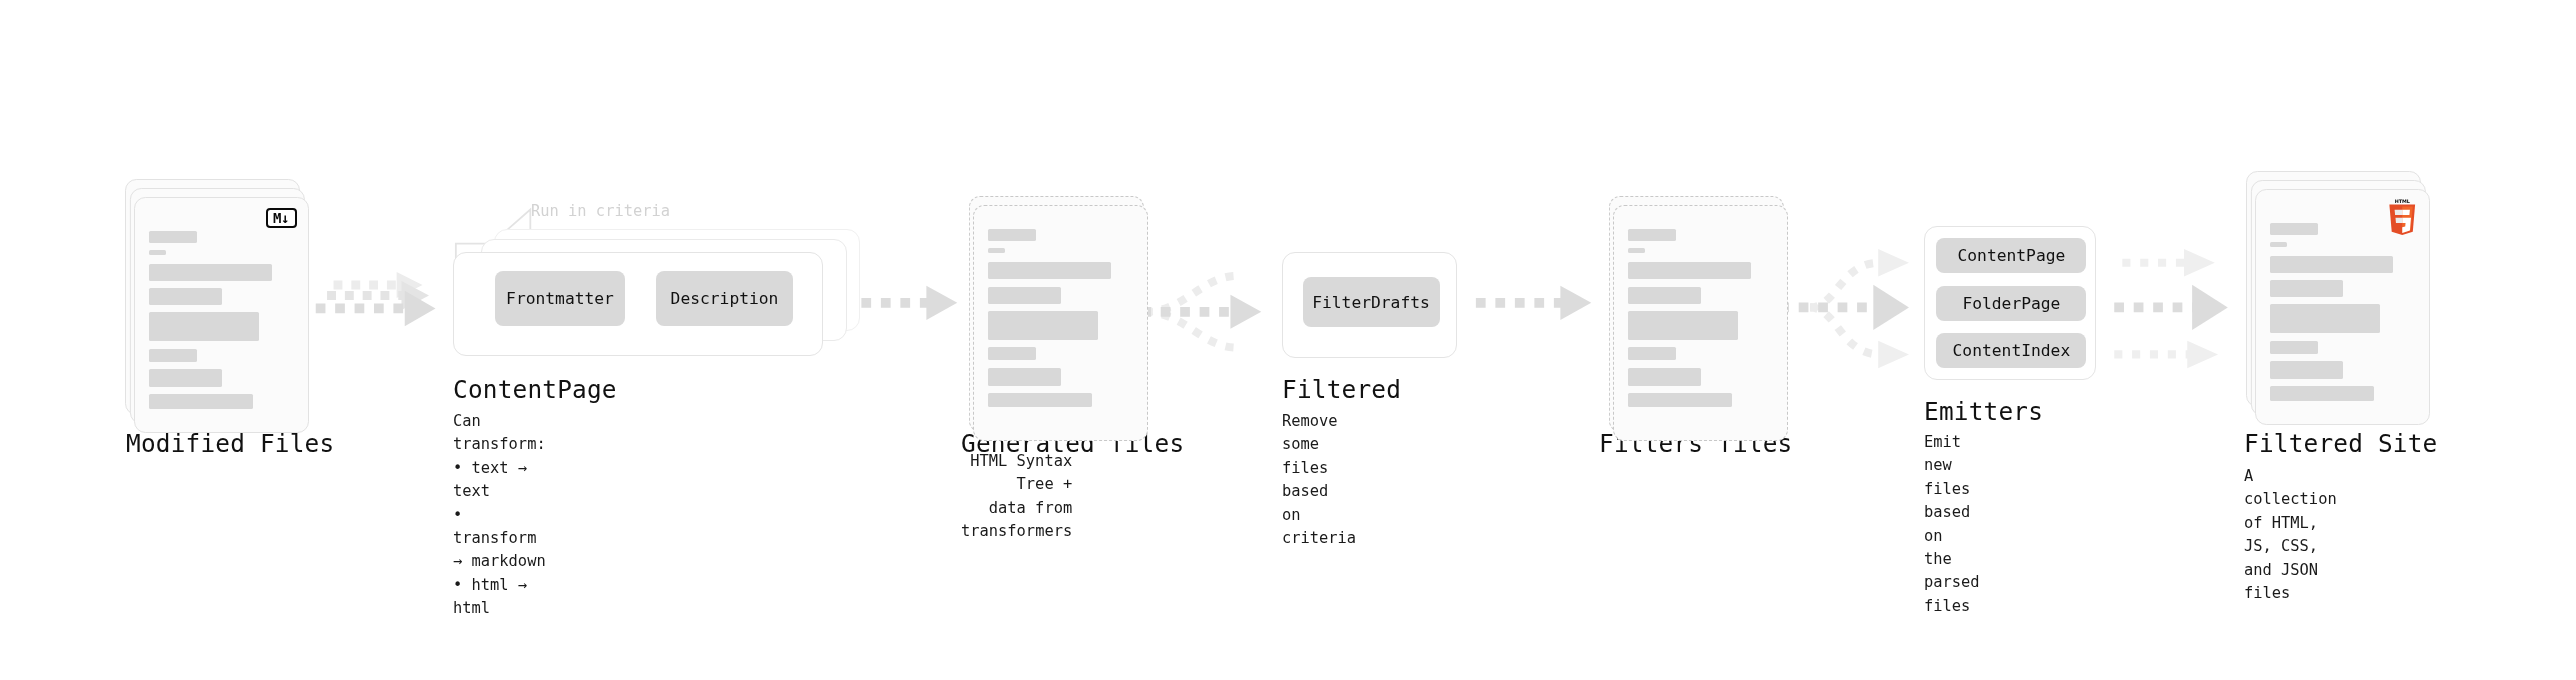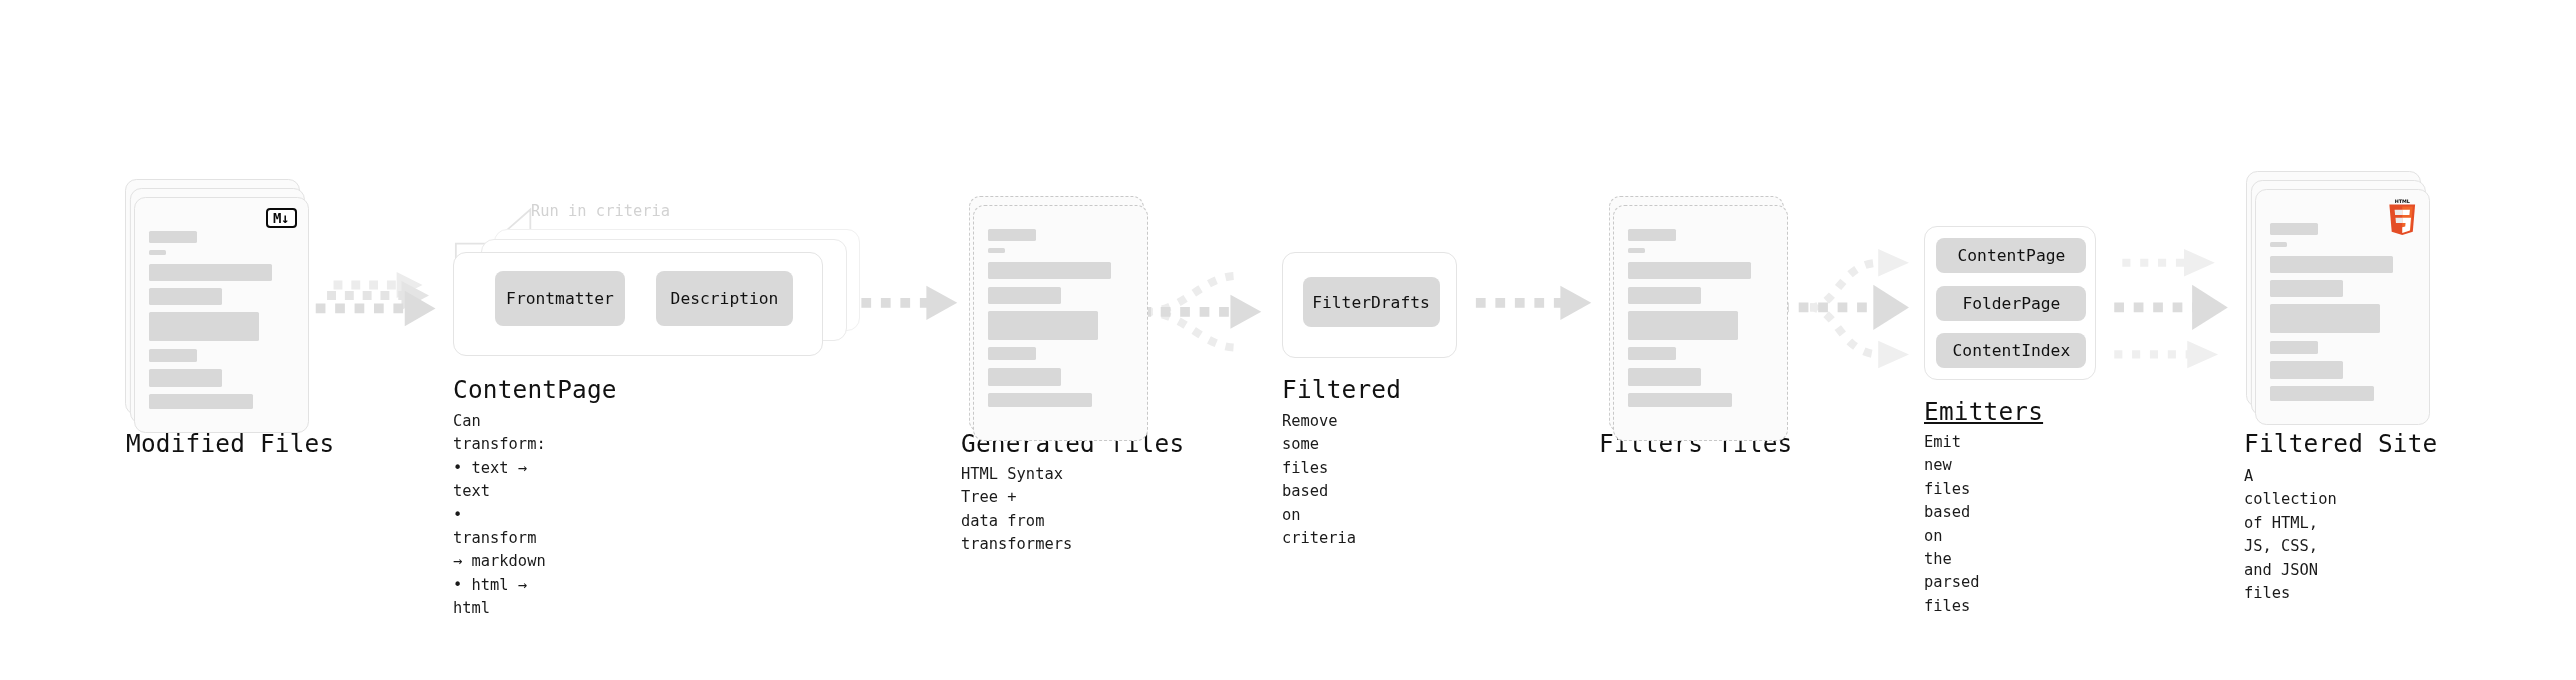--- a/index.html
+++ b/index.html
@@ -252,21 +252,21 @@
           <div class="bar" style="width:85%;height:17px;"></div>
           <div class="bar" style="width:50%;height:17px;"></div>
           <div class="bar" style="width:76%;height:29px;"></div>
           <div class="bar" style="width:33%;height:13px;"></div>
           <div class="bar" style="width:50%;height:18px;"></div>
           <div class="bar" style="width:72%;height:14.6px;"></div>
         </div>
       </div>
     </div>
     <div class="title" style="position:absolute; left:961px; top:429px;">Generated files</div>
-    <div class="subtitle" style="position:absolute; left:961px; top:463px;">HTML Syntax Tree +
+    <div class="subtitle" style="position:absolute; left:961px; top:450px;text-align:right;">HTML Syntax Tree +
 data from transformers</div>
   </div>
 
   <svg class="arrow" style="left:1138px; top:258px;" width="146" height="106" viewBox="0 0 180 130">
     <g fill="none" stroke="#ececec" stroke-width="10" stroke-dasharray="10 12">
       <path d="M8 66 C 60 66, 80 18, 128 22"></path>
       <path d="M8 66 C 60 66, 80 114, 128 110"></path>
     </g>
     <g stroke="#dcdcdc" stroke-width="12" stroke-dasharray="12 12" fill="#dcdcdc">
       <line x1="4" y1="66" x2="116" y2="66"></line>
@@ -321,21 +321,21 @@
       <polygon points="120,60 164,88 120,116" stroke="none"></polygon>
     </g>
   </svg>
 
   <div class="stage" style="left:0px;">
     <div class="groupbox" style="left:1924px; top:226px; width:172px; height:154px;">
       <div class="chip" style="left:11.4px; top:11.4px; width:150px; height:35px;">ContentPage</div>
       <div class="chip" style="left:11.4px; top:59px; width:150px; height:35px;">FolderPage</div>
       <div class="chip" style="left:11.4px; top:106px; width:150px; height:35px;">ContentIndex</div>
     </div>
-    <div class="title" style="position:absolute; left:1924px; top:397px;text-decoration:underline;">Emitters</div>
+    <div class="title" style="position:absolute; left:1924px; top:397px;">Emitters</div>
     <div class="subtitle" style="position:absolute; left:1924px; top:431px;">Emit new files based on
 the parsed files</div>
   </div>
 
   <svg class="arrow" style="left:2111px; top:236px;" width="146" height="146" viewBox="0 0 180 180">
     <g stroke="#efefef" stroke-width="10" stroke-dasharray="10 12" fill="#efefef">
       <line x1="14" y1="33" x2="92" y2="33"></line>
       <polygon points="90,16 128,33 90,50" stroke="none"></polygon>
     </g>
     <g stroke="#efefef" stroke-width="10" stroke-dasharray="10 12" fill="#efefef">

